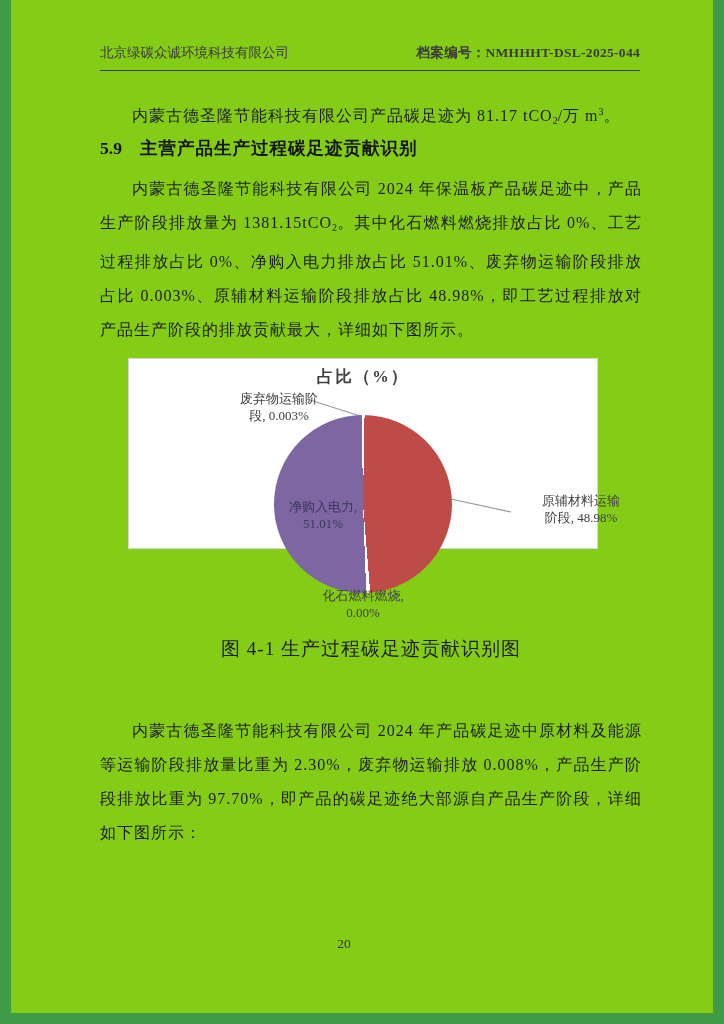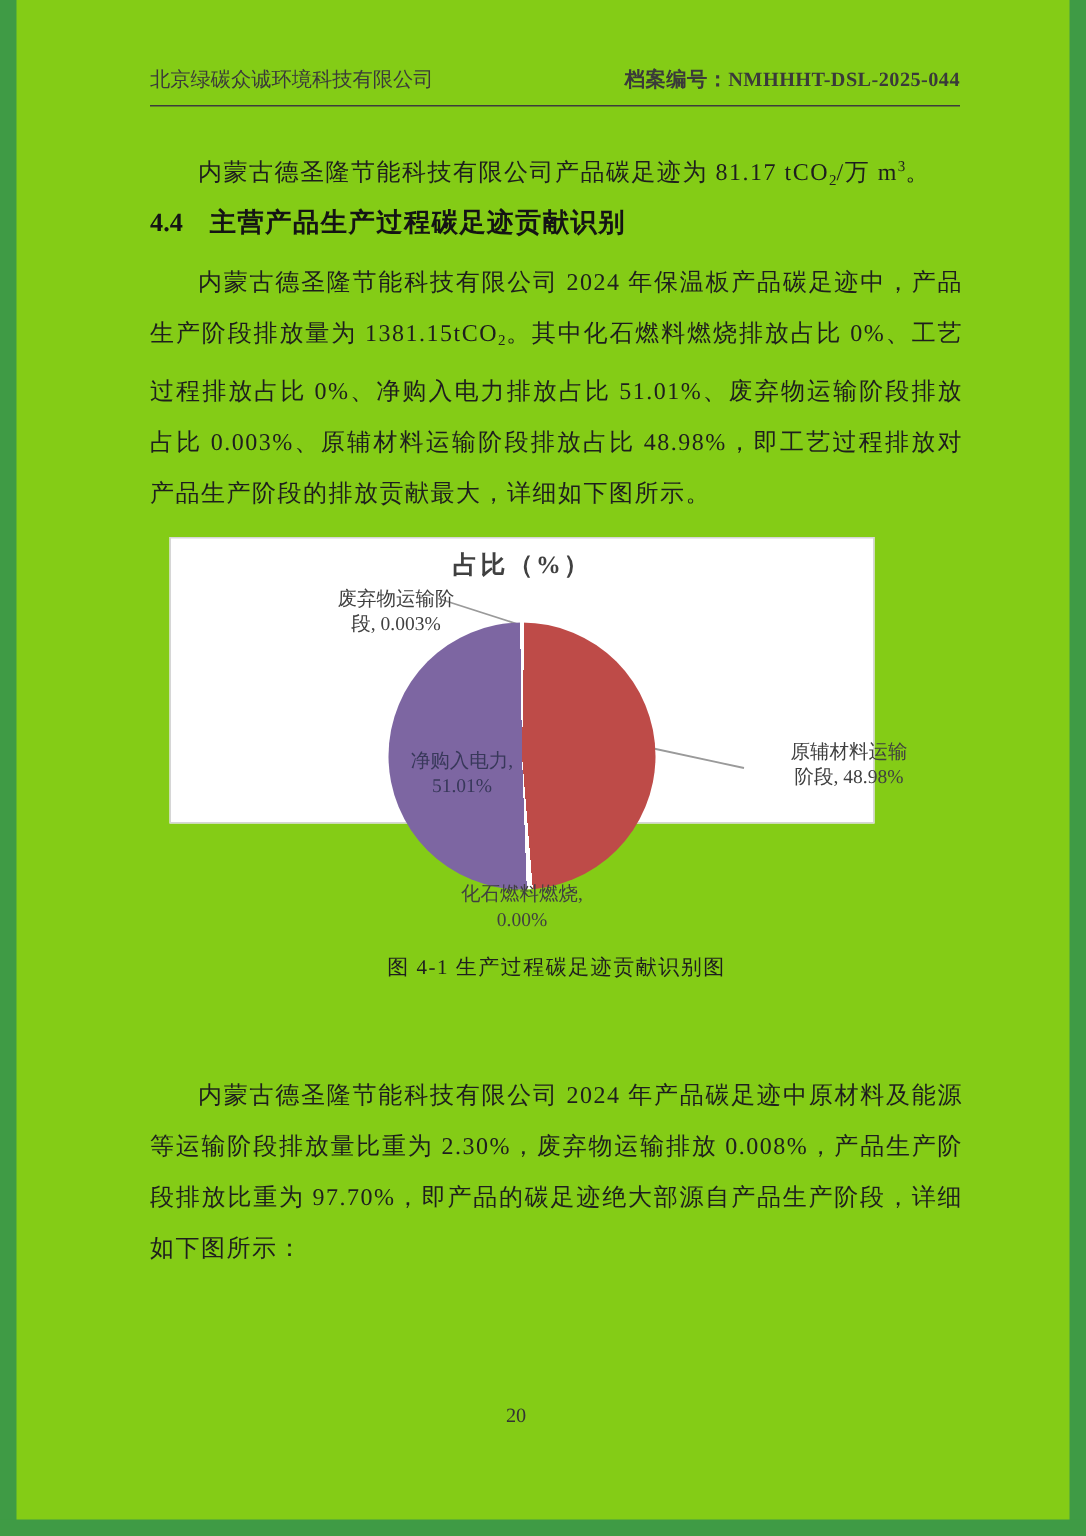--- a/index.html
+++ b/index.html
@@ -42,21 +42,21 @@
   .sec-heading {
     position:absolute; left:100px; width:542px;
     font-size:17.5px; font-weight:bold; color:#141414; letter-spacing:1px;
   }
   .h51 { top:136px; }
   .h52 { top:679px; }
   .sec-heading .num { margin-right:18px; letter-spacing:0; }
 
   
   .figure-box {
-    position:absolute; left:113px; top:358px; width:470px; height:191px;
+    position:absolute; left:128px; top:358px; width:470px; height:191px;
     background:#ffffff; border:1px solid #d6d6d6;
   }
   .chart-title {
     position:absolute; left:0; top:7px; width:100%;
     text-align:center; font-size:16.5px; font-weight:bold;
     color:#404040; letter-spacing:2px;
   }
   .pie {
     position:absolute; left:145px; top:56px; width:178px; height:178px;
     border-radius:50%;
@@ -66,21 +66,21 @@
     color:#404040; text-align:center; font-weight:500;
   }
   .lbl-waste  { left:90px;  top:31px;  width:120px; }
   .lbl-elec   { left:134px; top:139px; width:120px; color:#38385a; }
   .lbl-raw    { left:378px; top:133px; width:92px;margin-left:28px; }
   .lbl-fossil { left:174px; top:228px; width:120px; }
   .leader-svg { position:absolute; left:0; top:0; width:470px; height:265px; }
 
   .figure-caption {
     position:absolute; left:100px; top:636px; width:542px;
-    text-align:center; font-size:14px; color:#1e1e1e; letter-spacing:1px;
+    text-align:center; font-size:19px; color:#1e1e1e; letter-spacing:1px;
   }
 
   .page-number {
     position:absolute; left:0; top:936px; width:688px;
     text-align:center; font-size:13.5px; color:#333333;
   }
 </style>
 </head>
 <body>
 
@@ -91,21 +91,21 @@
   <div class="frame frame-bottom" style="background: rgb(63, 155, 69);"></div>
 
   <div class="header">
     <span class="company">北京绿碳众诚环境科技有限公司</span>
     <span class="doc"><span>档案编号：</span><span>NMHHHT-DSL-2025-044</span></span>
   </div>
   <div class="header-rule"></div>
 
   <p class="para indent intro"><span>内蒙古德圣隆节能科技有限公司产品碳足迹为 81.17 tCO</span><sub class="small">2</sub><span>/万 m</span><sup class="small">3</sup><span>。</span></p>
 
-  <h2 class="sec-heading h51"><span class="num">4.4</span><span>主营产品生产过程碳足迹贡献识别</span></h2>
+  <h2 class="sec-heading h51"><span class="num">5.9</span><span>主营产品生产过程碳足迹贡献识别</span></h2>
 
   <p class="para indent p51"><span>内蒙古德圣隆节能科技有限公司 2024 年保温板产品碳足迹中，产品生产阶段排放量为 1381.15tCO</span><sub class="small">2</sub><span>。其中化石燃料燃烧排放占比 0%、工艺过程排放占比 0%、净购入电力排放占比 51.01%、废弃物运输阶段排放占比 0.003%、原辅材料运输阶段排放占比 48.98%，即工艺过程排放对产品生产阶段的排放贡献最大，详细如下图所示。</span></p>
 
   <div class="figure-box">
     <div class="chart-title">占比（%）</div>
 
     <svg class="leader-svg" viewBox="0 0 470 265">
       <polyline points="178,40 231,57" fill="none" stroke="#9a9a9a" stroke-width="1.2"></polyline>
       <polyline points="317,139 382,153" fill="none" stroke="#9a9a9a" stroke-width="1.2"></polyline>
     </svg>

